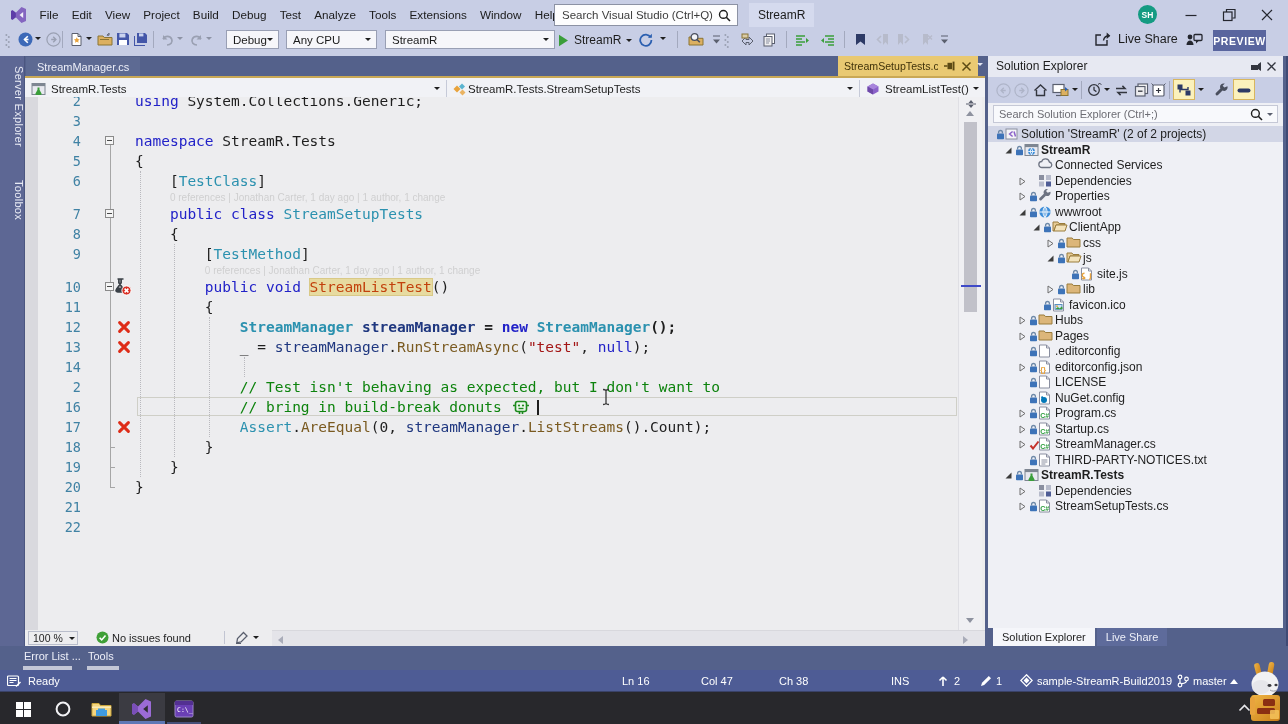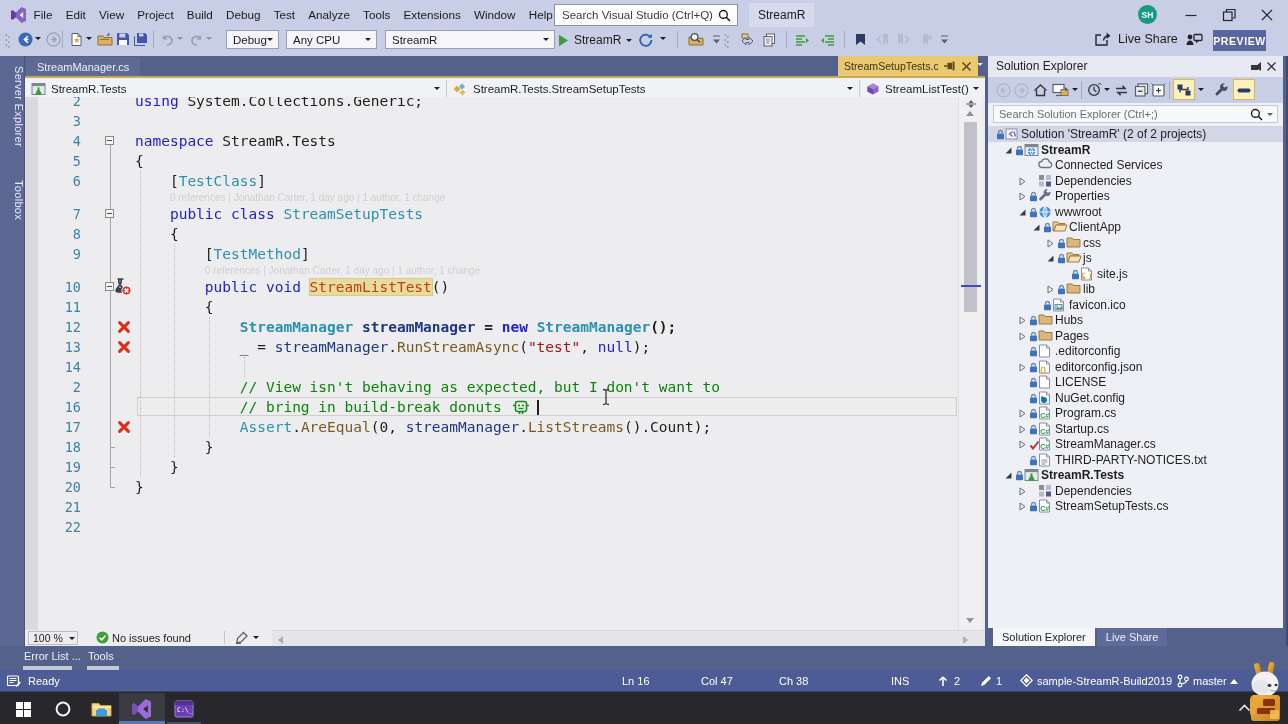--- a/index.html
+++ b/index.html
@@ -4,21 +4,21 @@
 <style>
   * { margin:0; padding:0; box-sizing:border-box; }
   html,body { width:1288px; height:724px; overflow:hidden; }
   body { font-family:"Liberation Sans", sans-serif; }
   #screen { position:relative; width:1288px; height:724px; background:#C8CEE5; overflow:hidden; }
   .abs { position:absolute; }
   svg { display:block; }
 
   
   #titlebar { position:absolute; left:0; top:0; width:1288px; height:30px; background:#C8CEE5; }
-  #menubar { position:absolute; left:27px; top:0; height:30px; display:flex; align-items:center; }
+  #menubar { position:absolute; left:27px; top:0; height:30px; display:flex; align-items:center;padding-left:6px; }
   .menu-item { padding:0 6.6px; font-size:11.7px; color:#1b1b1b; line-height:30px; }
   #vs-search { position:absolute; left:554px; top:4px; width:184px; height:22px; background:#FDFDFE;
     border:1px solid #8C92A4; display:flex; align-items:center; }
   #vs-search input { border:none; outline:none; background:transparent; flex:1; font-size:11.5px;
     color:#333; padding-left:7px; font-family:"Liberation Sans",sans-serif; }
   #vs-search input::placeholder { color:#3c3c3c; opacity:1; }
   #window-title-chip { position:absolute; left:749px; top:3px; height:24px; padding:0 9px; background:#D5DAEE;
     font-size:12px; color:#1b1b1b; display:flex; align-items:center; }
   #avatar { position:absolute; left:1138px; top:5px; width:19px; height:19px; border-radius:50%;
     background:#149B82; color:#fff; font-size:8.5px; font-weight:bold; display:flex; align-items:center; justify-content:center; }
@@ -418,21 +418,21 @@
       </div>
       <span class="nav-sep" style="left: 421px;"></span>
       <div class="nav-combo" style="left: 422px; width: 412px;">
         <span style="margin-left: 6px;">
           <svg width="15" height="14" viewBox="0 0 15 14" xmlns="http://www.w3.org/2000/svg">
             <path d="M4 3.5 7.5 7 4 10.5.5 7z" fill="#E8A33D"></path>
             <path d="M9 1.5l3 3-3 3-3-3z" fill="#3FA9C9" opacity="0.85"></path>
             <path d="M9.5 7.5 12.5 10.5 9.5 13.5 6.5 10.5z" fill="#E8A33D" opacity="0.8"></path>
           </svg>
         </span>
-        <span style="margin-left: 5px; white-space: nowrap; overflow: hidden; flex: 1 1 0%;">StreamR.Tests.StreamSetupTests</span>
+        <span style="white-space: nowrap; overflow: hidden; flex: 1 1 0%;">StreamR.Tests.StreamSetupTests</span>
         <span class="dd sm" style="margin-right: 6px;"></span>
       </div>
       <span class="nav-sep" style="left: 834px;"></span>
       <div class="nav-combo" style="left: 835px; width: 125px; align-items: center;">
         <span style="margin-left: 6px;">
           <svg width="14" height="14" viewBox="0 0 14 14" xmlns="http://www.w3.org/2000/svg">
             <path d="M7 1.5 12.5 4.5v5L7 12.5 1.5 9.5v-5z" fill="#8B62C9"></path>
             <path d="M7 1.5 12.5 4.5 7 7.5 1.5 4.5z" fill="#A784DB"></path>
             <path d="M7 7.5v5L1.5 9.5v-5z" fill="#6E49A8"></path>
           </svg>
@@ -489,21 +489,21 @@
         <div class="lineno" style="top: 240px;">13</div>
         <div class="code-row" style="top: 240px; left: 110px;"><span class="tok-p">            _ = </span><span class="tok-v">streamManager</span><span class="tok-p">.</span><span class="tok-m">RunStreamAsync</span><span class="tok-p">(</span><span class="tok-s">"test"</span><span class="tok-p">, </span><span class="tok-k">null</span><span class="tok-p">);</span></div>
         <span style="position: absolute; left: 92px; top: 243px;">
           <svg width="14" height="14" viewBox="0 0 14 14" xmlns="http://www.w3.org/2000/svg">
             <path d="M2.6 2.6l8.8 8.8M11.4 2.6 2.6 11.4" stroke="#DE2C17" stroke-width="3" stroke-linecap="round"></path>
           </svg>
         </span>
         <div class="lineno" style="top: 260px;">14</div>
         <div class="code-row" style="top: 260px; left: 110px;"></div>
         <div class="lineno" style="top: 280px;">2</div>
-        <div class="code-row" style="top: 280px; left: 110px;"><span class="tok-c">            // View isn't behaving as expected, but I don't want to</span></div>
+        <div class="code-row" style="top: 280px; left: 110px;"><span class="tok-c">            // Test isn't behaving as expected, but I don't want to</span></div>
         <span class="cur-line-box" style="left: 112px; top: 300px; width: 820px; height: 19px;"></span>
         <div class="lineno" style="top: 300px;">16</div>
         <div class="code-row" style="top: 300px; left: 110px;"><span class="tok-c">            // bring in build-break donuts </span></div>
         <span style="position: absolute; left: 487.39px; top: 302px;">
           <svg width="18" height="16" viewBox="0 0 18 16" xmlns="http://www.w3.org/2000/svg">
             <rect x="3.5" y="2.5" width="11" height="10" rx="2" fill="#E9F5E9" stroke="#1D8A1D" stroke-width="1.6"></rect>
             <circle cx="7" cy="6.5" r="1.1" fill="#1D8A1D"></circle>
             <circle cx="11" cy="6.5" r="1.1" fill="#1D8A1D"></circle>
             <path d="M6.5 9.5h5" stroke="#1D8A1D" stroke-width="1.4"></path>
             <path d="M1 6.5h2.5M14.5 6.5H17M7.5 12.5v2.5M10.5 12.5v2.5" stroke="#1D8A1D" stroke-width="1.6"></path>

